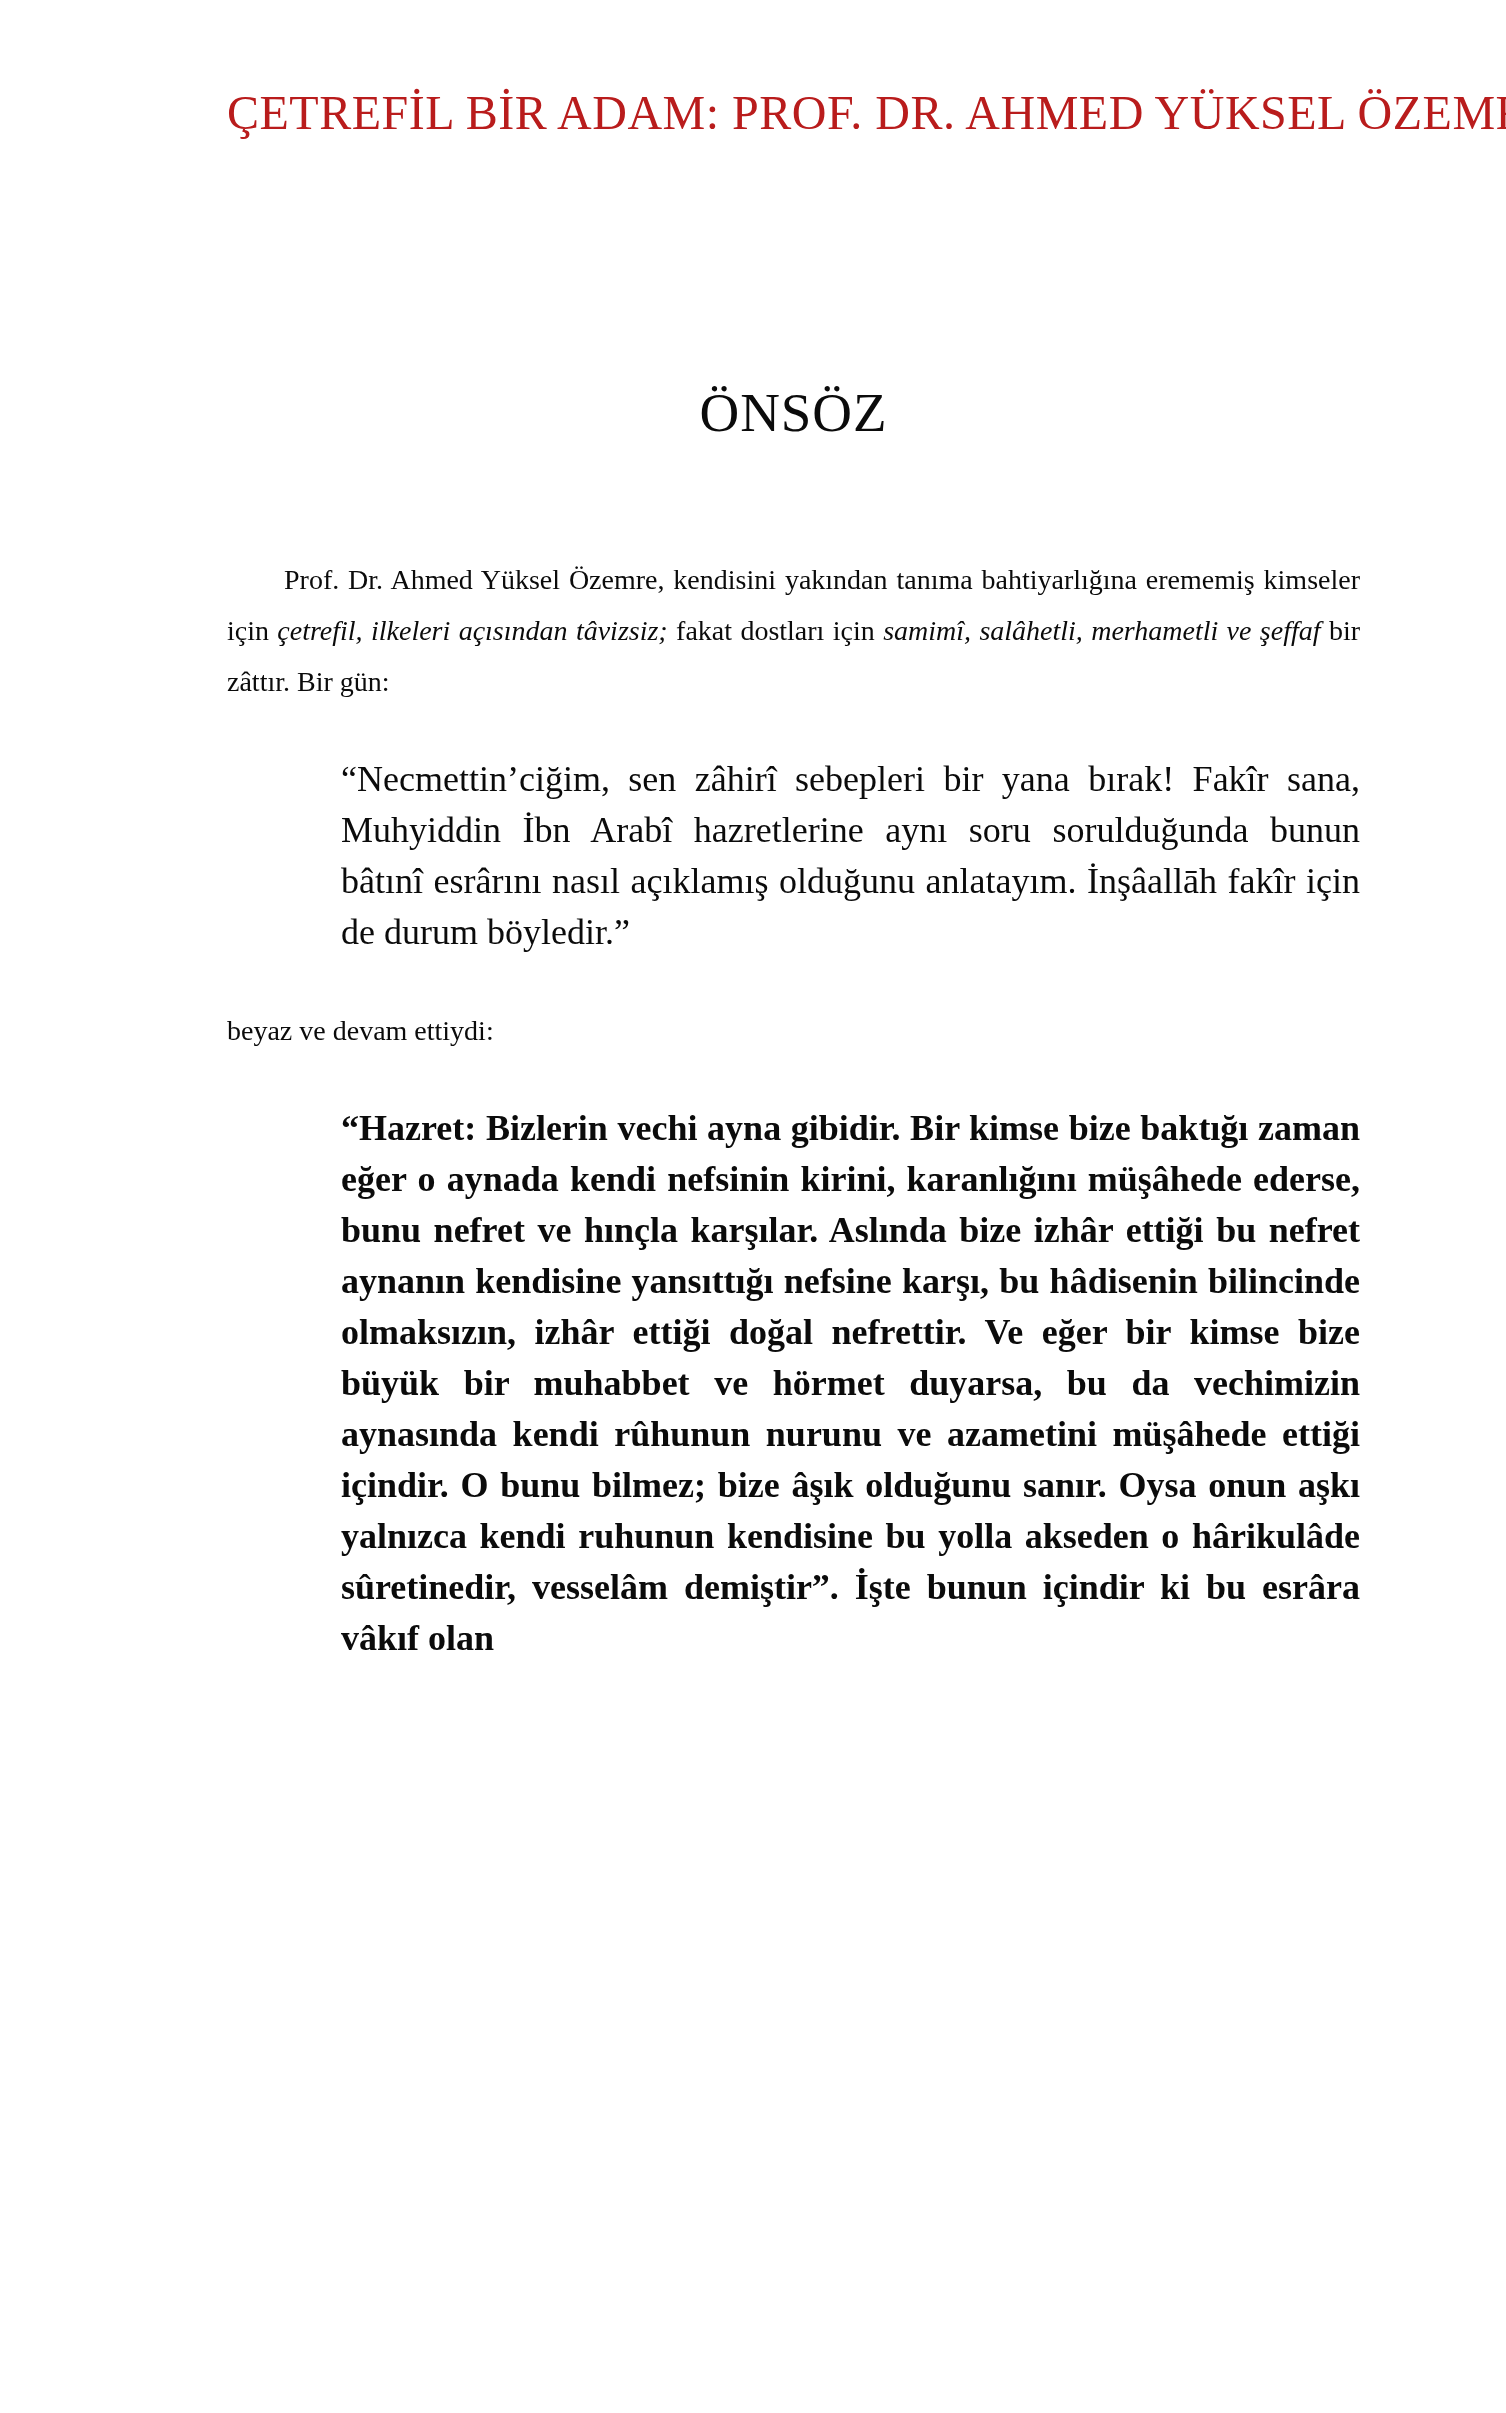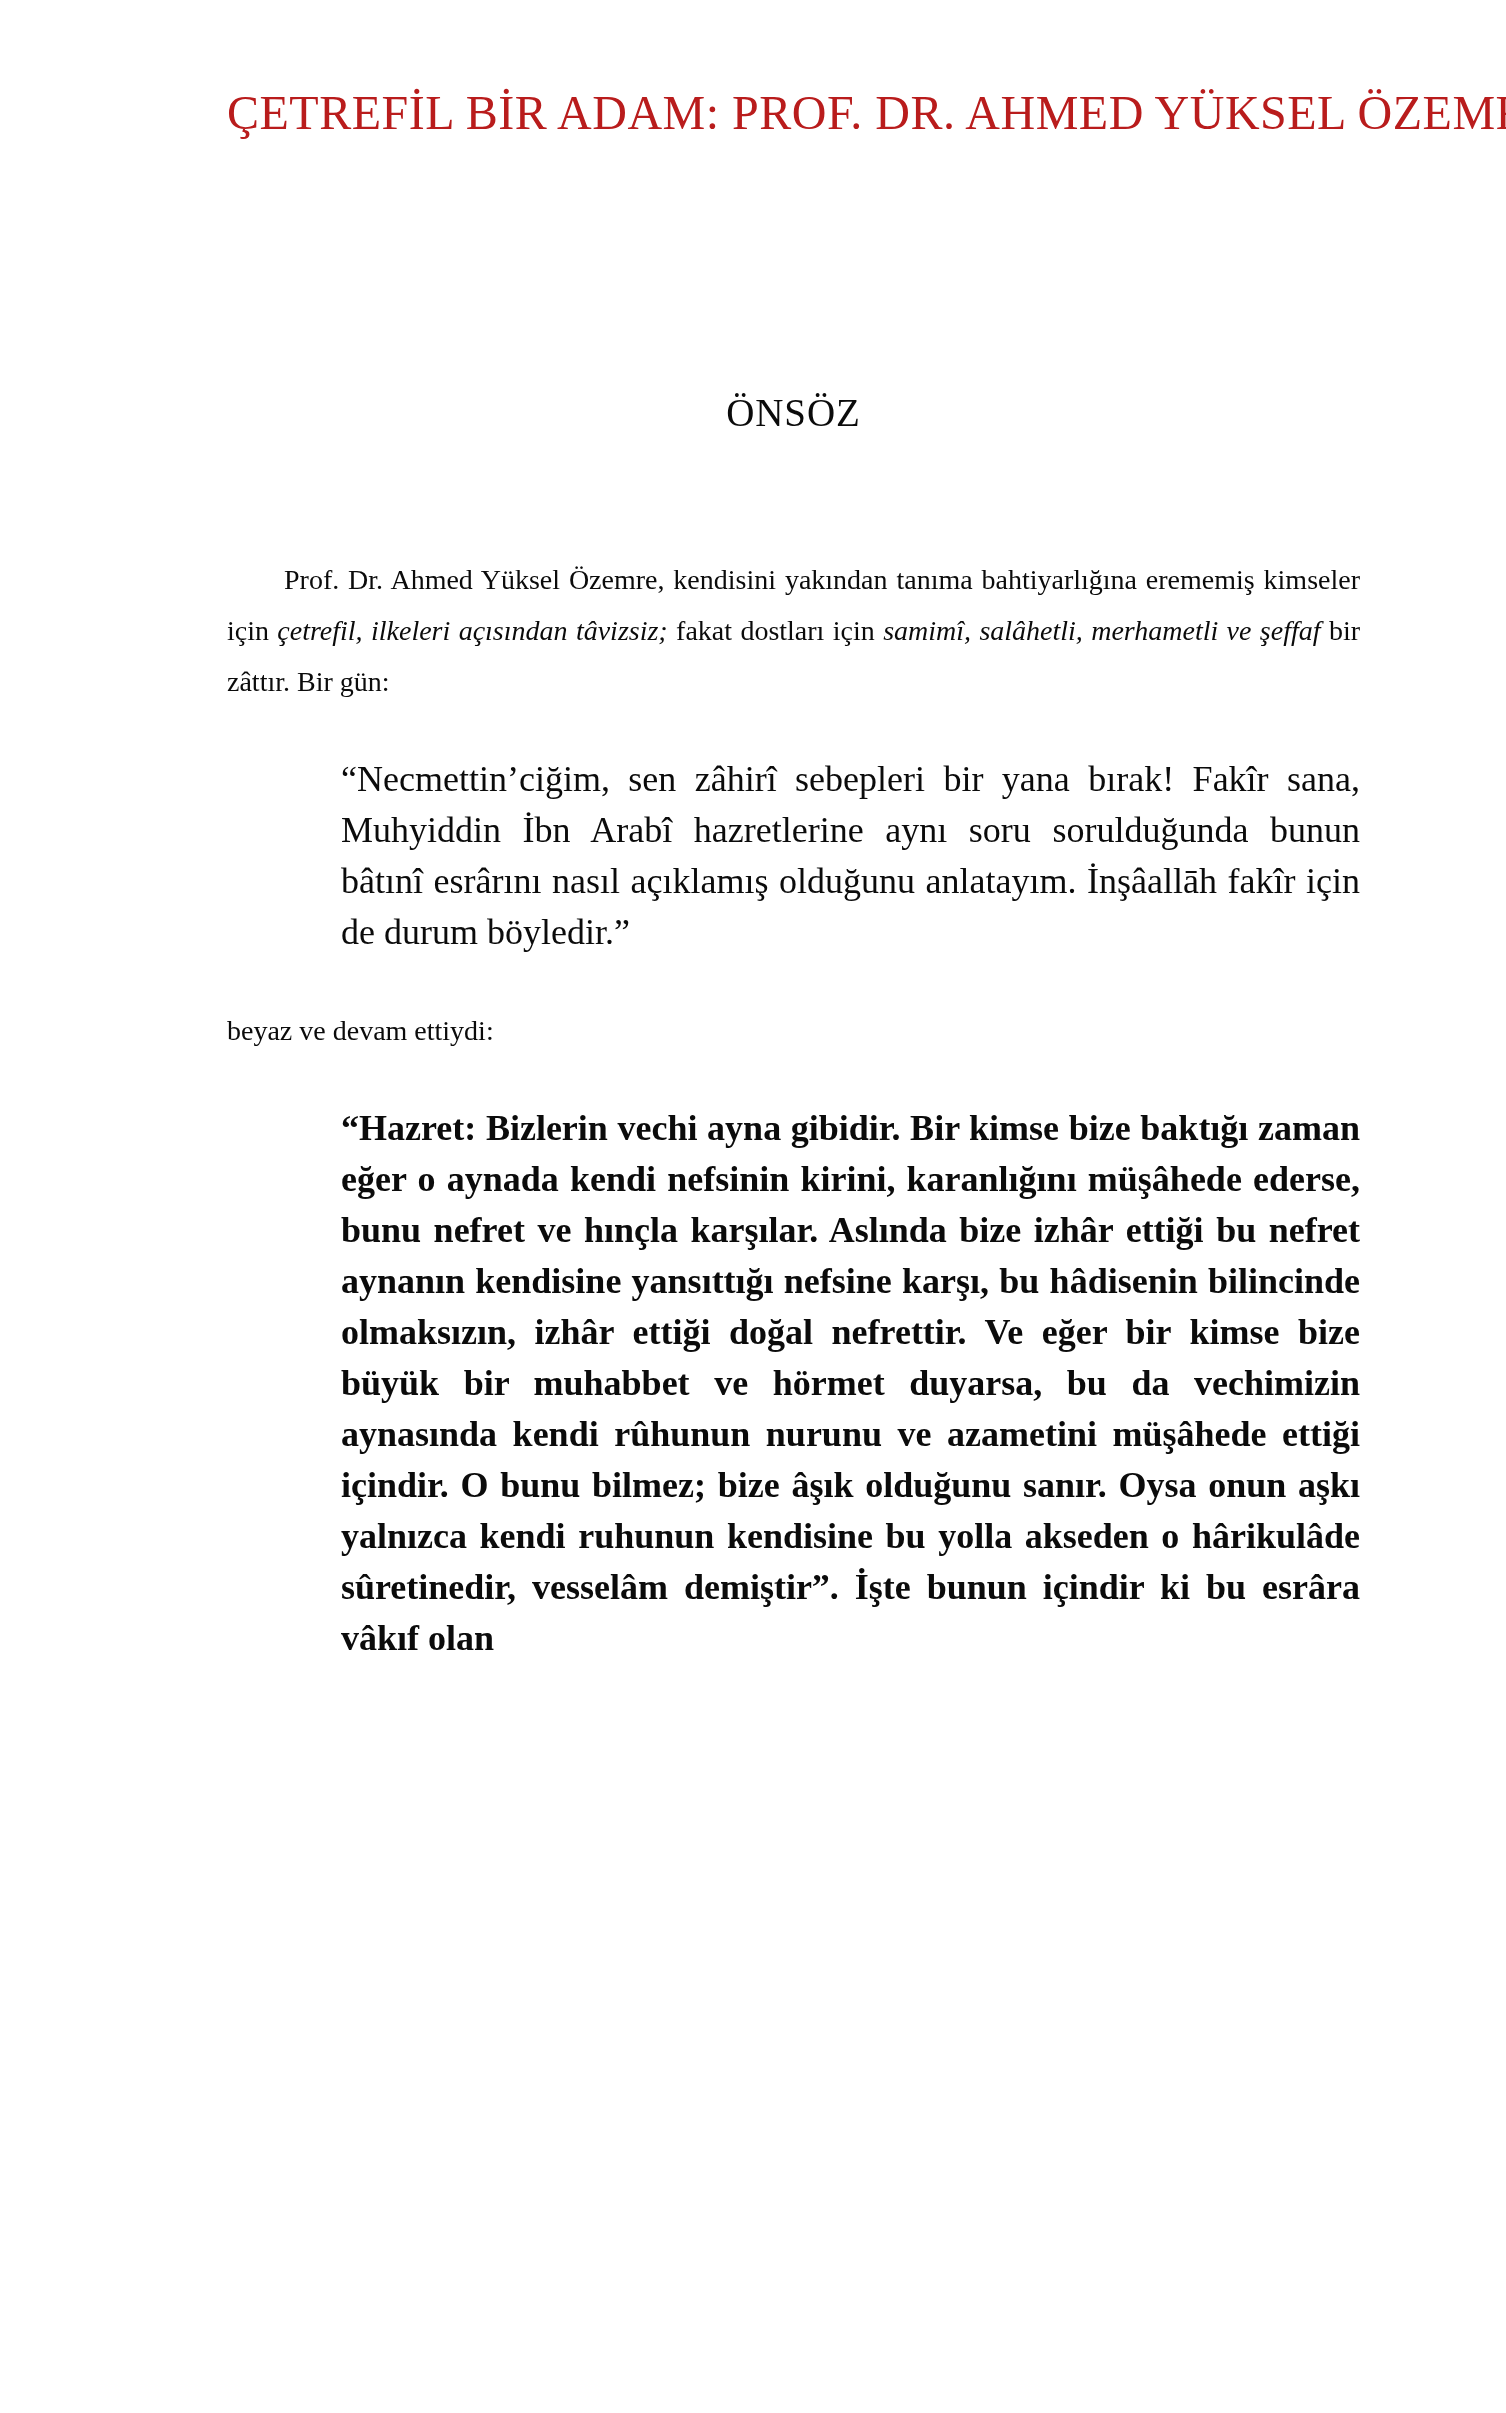--- a/index.html
+++ b/index.html
@@ -16,21 +16,21 @@
     overflow: hidden;
   }
   .running-header {
     font-size: 48px;
     line-height: 45px;
     letter-spacing: 0.5px;
     white-space: nowrap;
     color: #b91c1c;
   }
   .page-title {
-    font-size: 39px;
+    font-size: 55px;
     font-weight: normal;
     line-height: 59px;
     text-align: center;
     letter-spacing: 0.9px;
     margin: 248px 0 112px 0;
   }
   .para {
     font-size: 28px;
     line-height: 51px;
     text-align: justify;

